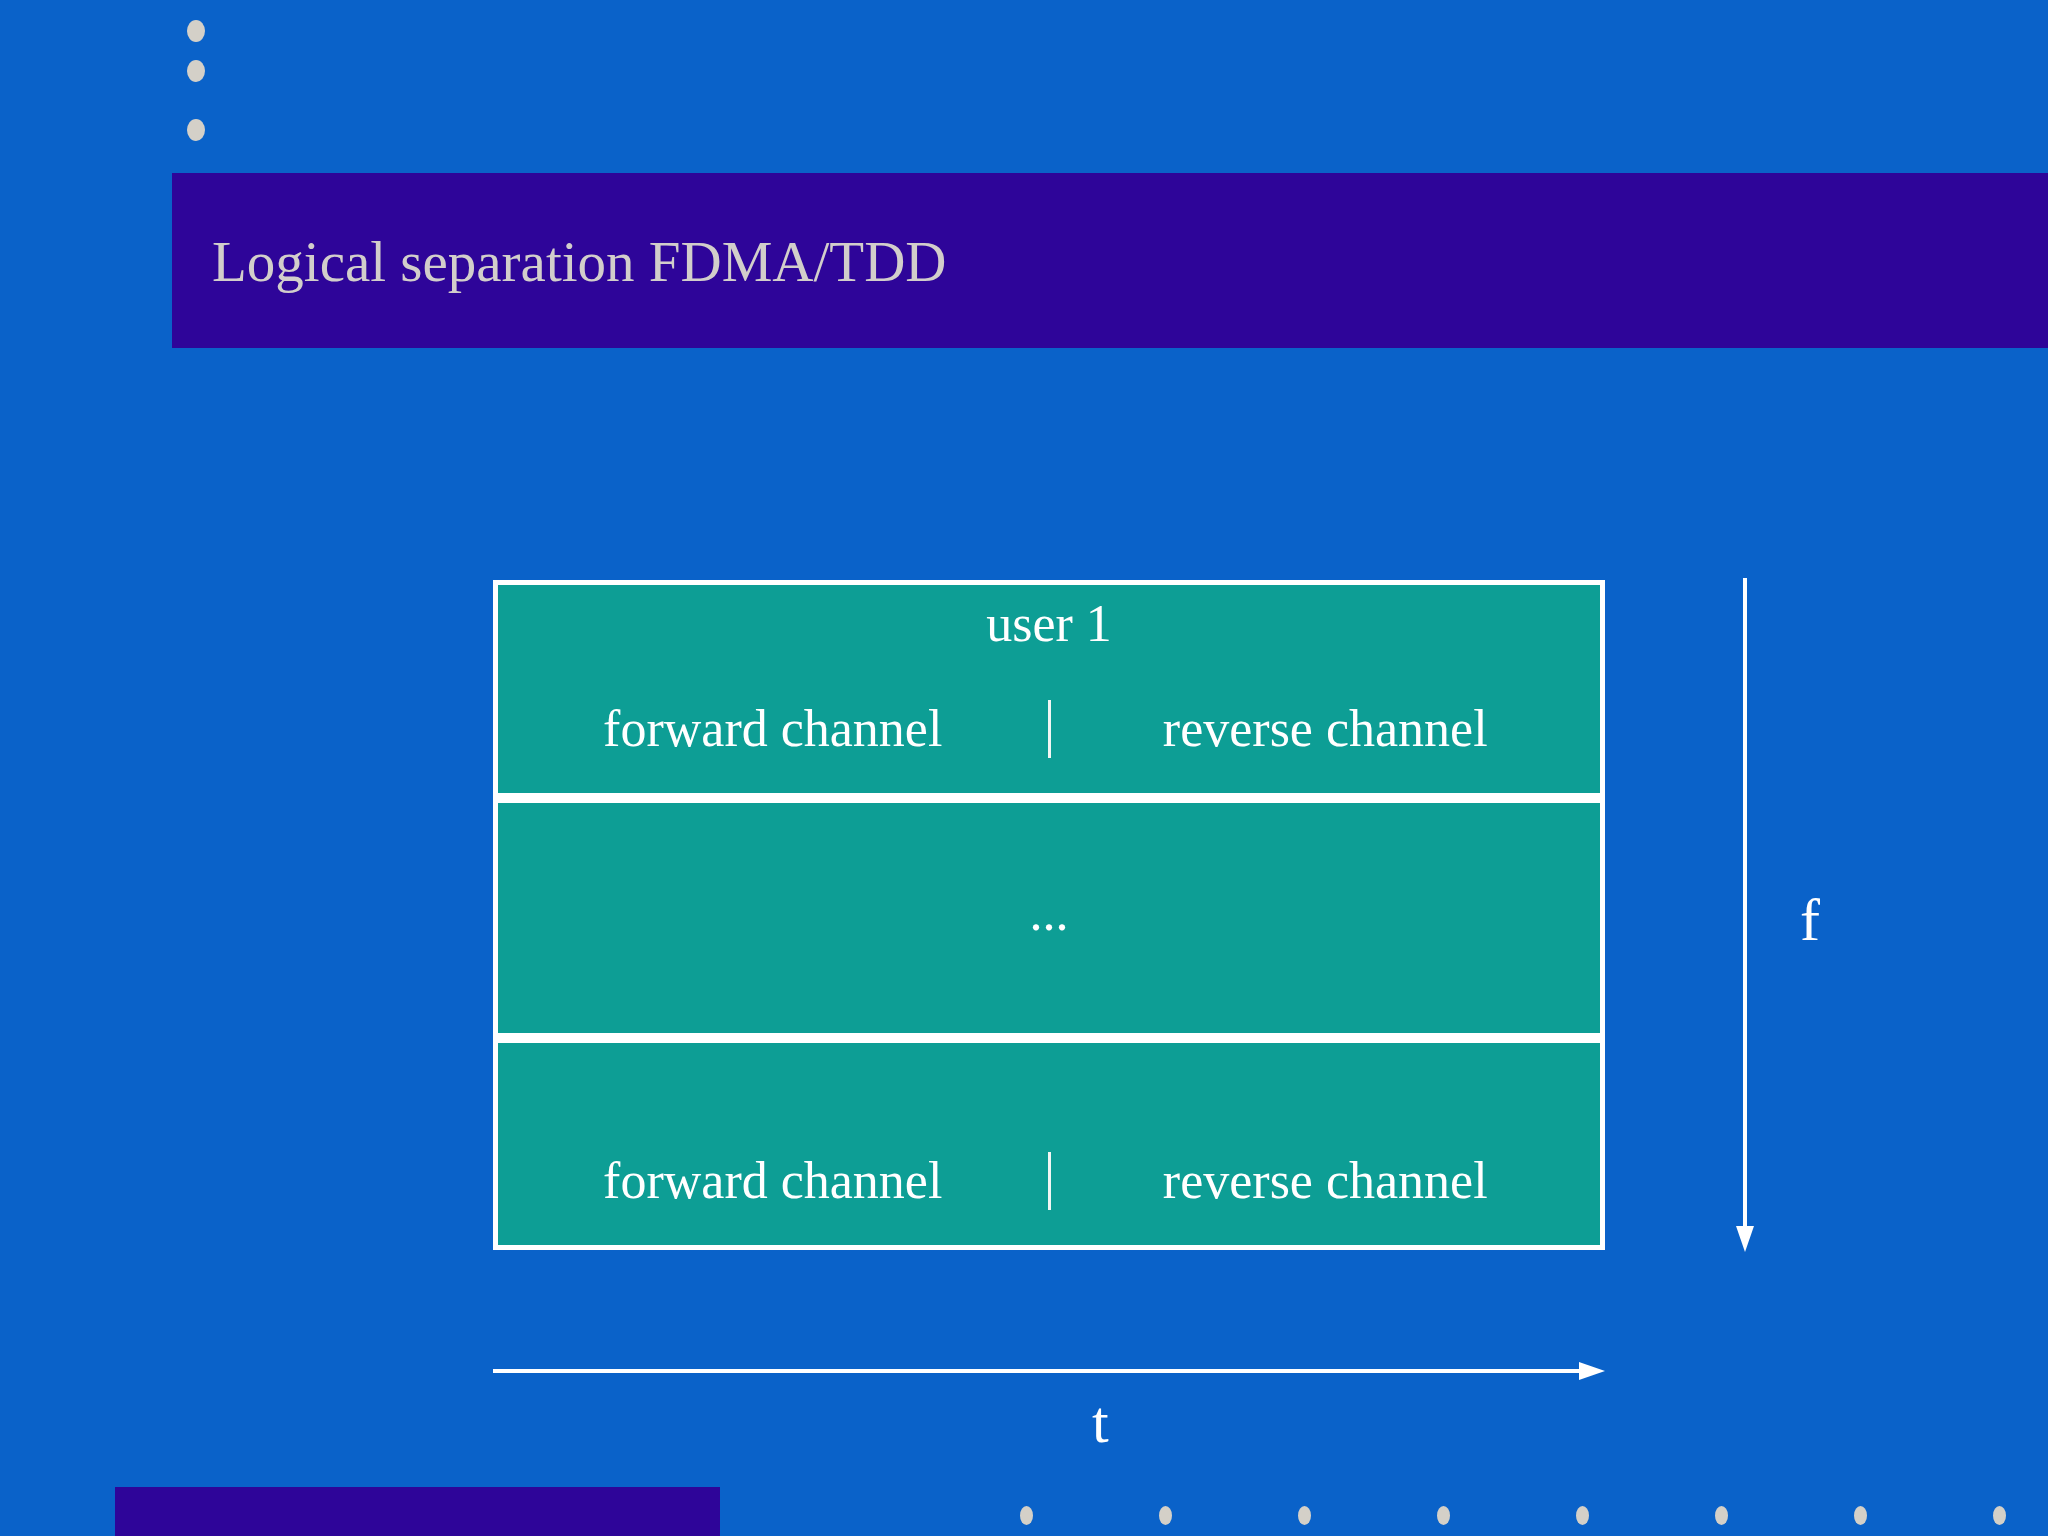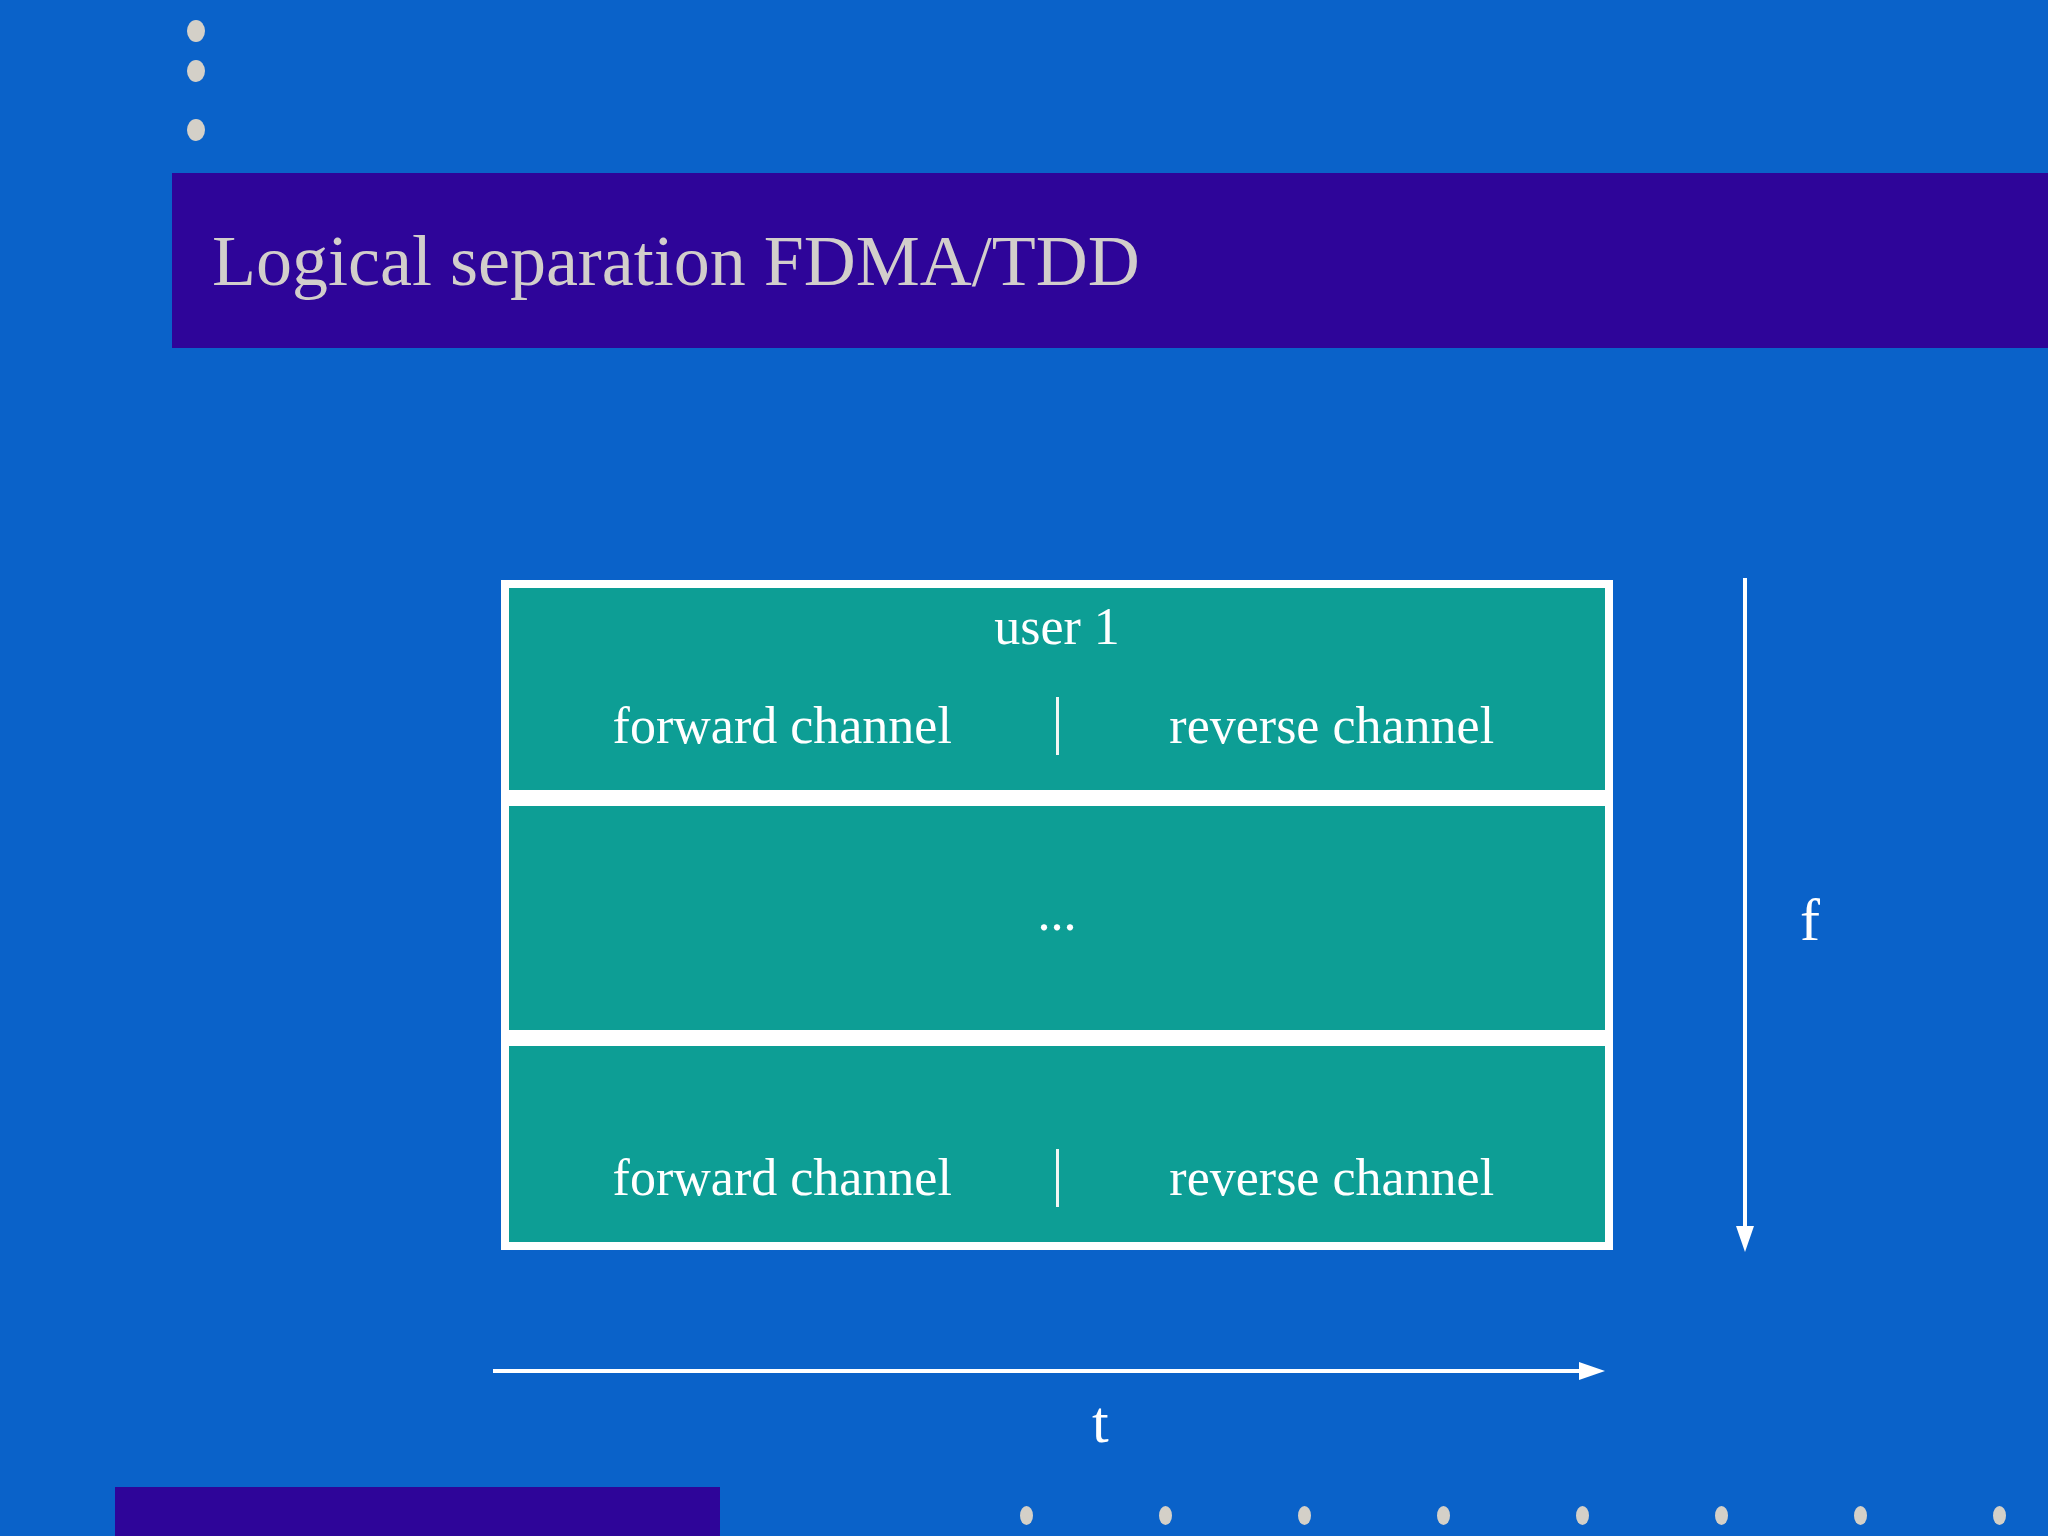--- a/index.html
+++ b/index.html
@@ -36,42 +36,42 @@
     width: 1876px;
     height: 175px;
     background: #2e0599;
   }
   #title-text {
     position: absolute;
     left: 40px;
     top: 50%;
     transform: translateY(-50%);
     color: #d2cecb;
-    font-size: 72px;
+    font-size: 57px;
     line-height: 1;
     white-space: nowrap;
     letter-spacing: 0px;
   }
 
   
   #diagram {
     position: absolute;
     left: 493px;
     top: 580px;
     width: 1112px;
     height: 670px;
   }
 
   .band {
     position: absolute;
-    left: 8px;
+    left: 0;
     width: 1112px;
     box-sizing: border-box;
     background: #0d9e95;
-    border: 8px solid #ffffff;
+    border: 5px solid #ffffff;
   }
   .band.top    { top: 0px;   height: 218px; }
   .band.middle { top: 218px; height: 240px; }
   .band.bottom { top: 458px; height: 212px; }
 
   .band-title {
     position: absolute;
     top: 10px;
     left: 0;
     width: 100%;

